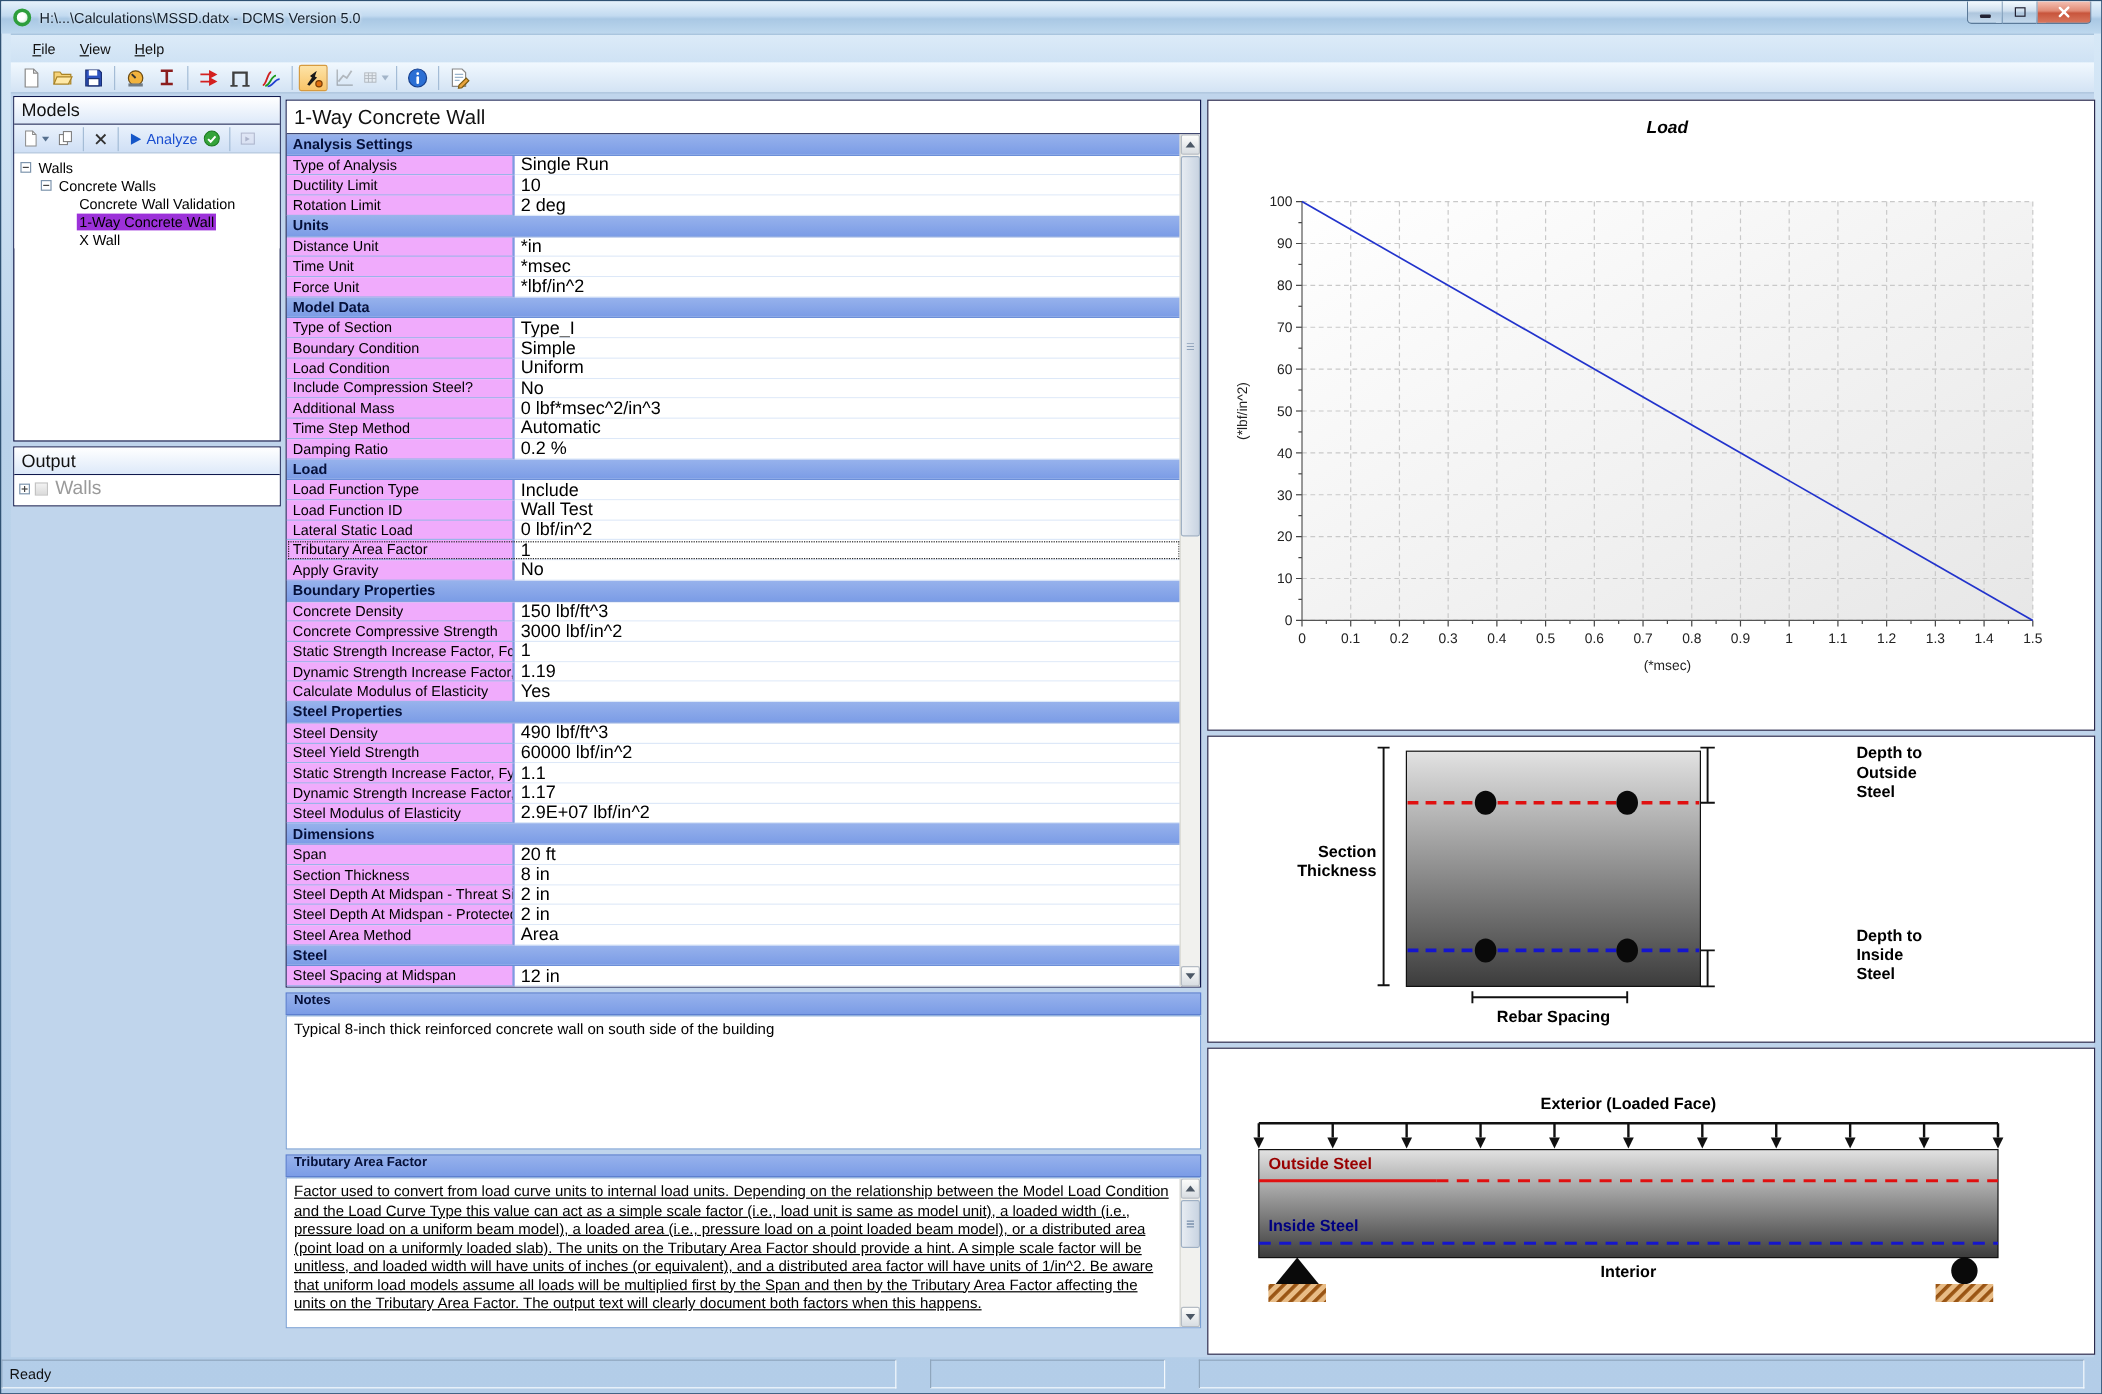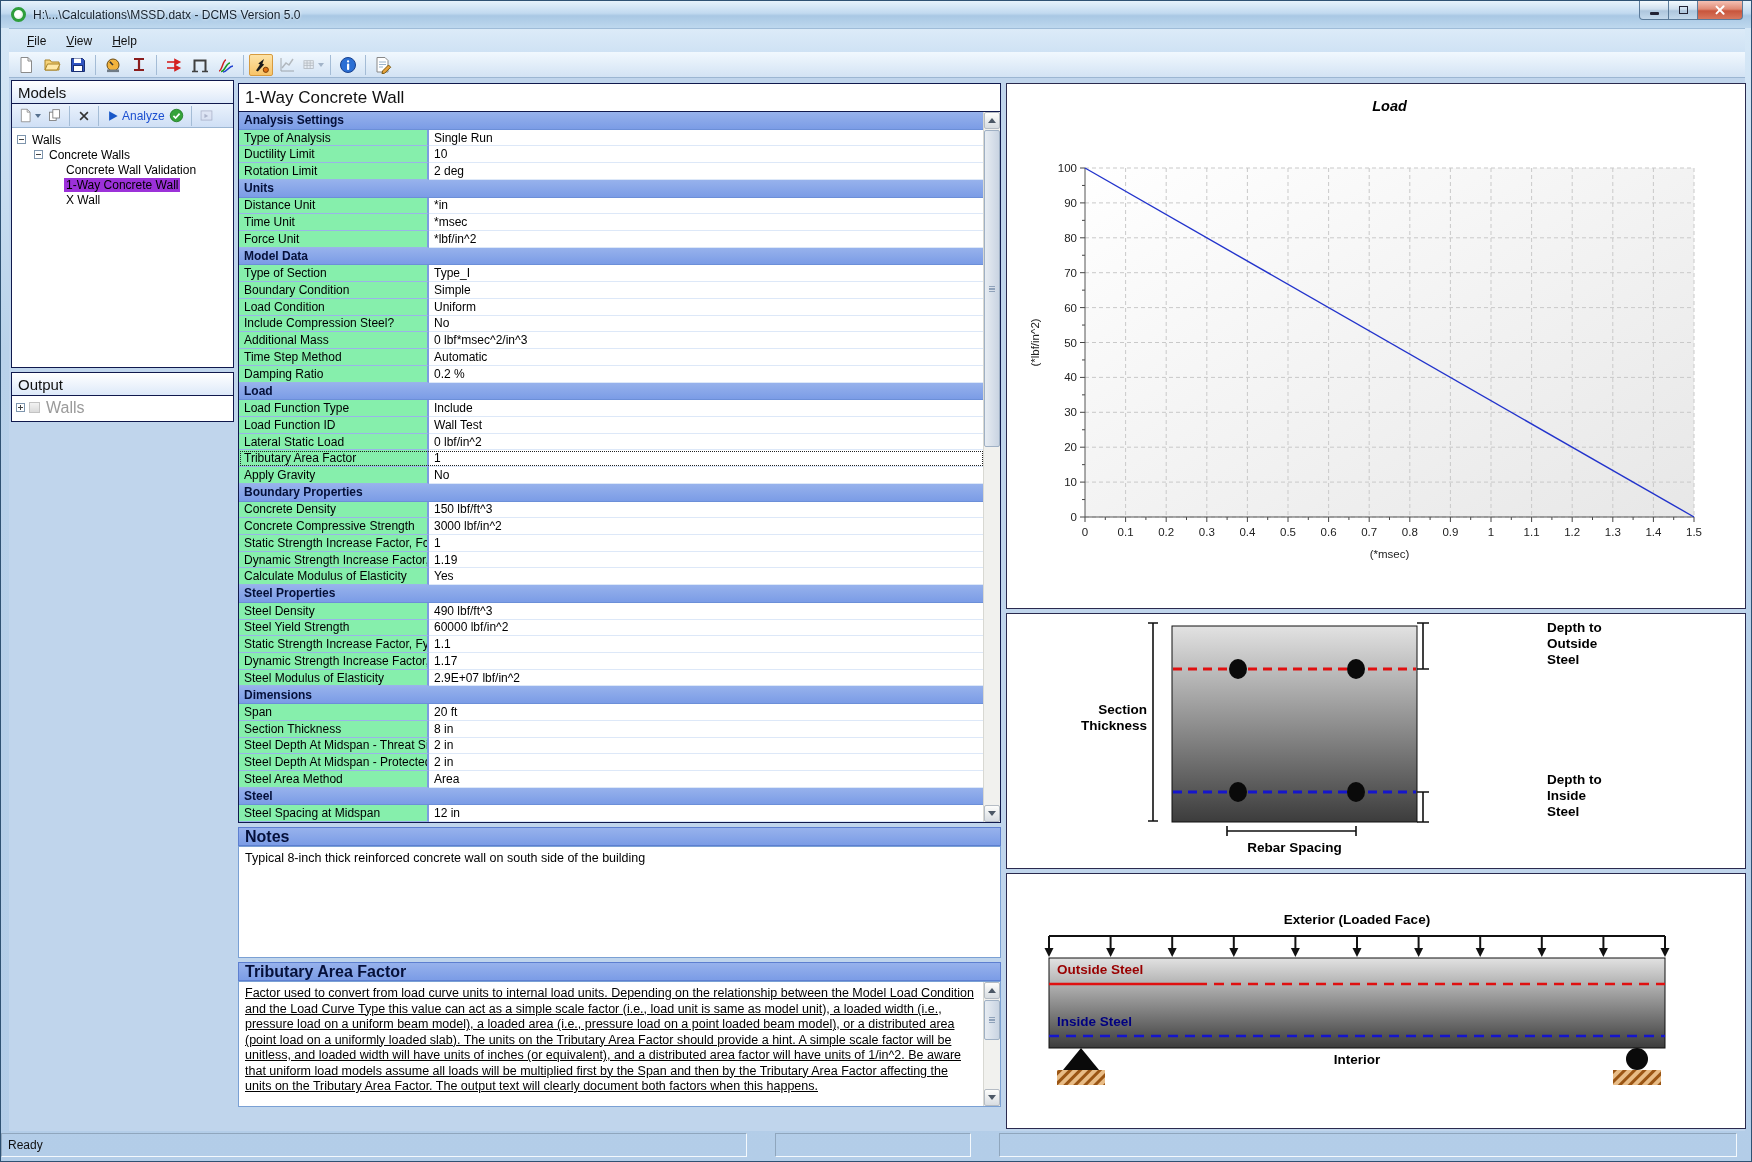--- a/index.html
+++ b/index.html
@@ -53,25 +53,25 @@
   .tree-label.gray{color:#9a9a9a;}
   .mini-icon{flex:0 0 auto;width:11px;height:11px;border:1px solid #aaa;background:linear-gradient(180deg,#eee,#ccc);margin-right:4px;opacity:.7;}
   .output-body{background:#fff;padding:4px 0 0 4px;height:25px;}
 
   
   .editor-title{height:28px;border-bottom:1px solid #10194d;display:flex;align-items:center;padding-left:6px;font-size:17px;color:#111;background:#fff;}
   .grid-wrap{position:relative;height:710px;}
   .grid{position:absolute;left:0;top:0;width:745px;height:710px;display:flex;flex-direction:column;}
   .grid-header{flex:1 1 0;background:linear-gradient(180deg,#97b2ec,#7b9ce6);border-bottom:1px solid #6c8fd8;font-size:12px;font-weight:bold;color:#05103a;display:flex;align-items:center;padding-left:5px;}
   .grid-row{flex:1 1 0;display:flex;min-height:0;}
-  .cell-label{width:190px;flex:0 0 auto;background:#86efac;border-bottom:1px solid #9ab4e8;border-right:2px solid #7d9ce0;font-size:12px;color:#000;display:flex;align-items:center;padding-left:5px;overflow:hidden;white-space:nowrap;}
-  .cell-value{flex:1;background:#fff;border-bottom:1px solid #dde8f8;font-size:12px;color:#000;display:flex;align-items:center;padding-left:5px;overflow:hidden;white-space:nowrap;}
+  .cell-label{width:190px;flex:0 0 auto;background:#f0abfc;border-bottom:1px solid #9ab4e8;border-right:2px solid #7d9ce0;font-size:12px;color:#000;display:flex;align-items:center;padding-left:5px;overflow:hidden;white-space:nowrap;}
+  .cell-value{flex:1;background:#fff;border-bottom:1px solid #dde8f8;font-size:15px;color:#000;display:flex;align-items:center;padding-left:5px;overflow:hidden;white-space:nowrap;}
   .grid-row.sel{outline:1px dotted #222;outline-offset:-2px;}
 
-  .band{position:absolute;height:19px;background:linear-gradient(180deg,#97b2ec,#7b9ce6);border:1px solid #5d7fd0;font-size:16px;font-weight:bold;color:#05103a;display:flex;padding-left:6px;}
+  .band{position:absolute;height:19px;background:linear-gradient(180deg,#97b2ec,#7b9ce6);border:1px solid #5d7fd0;font-size:11px;font-weight:bold;color:#05103a;display:flex;padding-left:6px;}
   .textbox{position:absolute;background:#fff;border:1px solid #7aa0d4;font-size:12.5px;color:#000;padding:4px 6px;line-height:15.5px;overflow:hidden;}
 
   
   .vscroll{position:absolute;top:0;right:0;width:17px;background:#f1f1ee;border-left:1px solid #d8d8d2;}
   .sb-btn{position:absolute;left:0;width:16px;height:17px;background:linear-gradient(180deg,#fdfdfb,#d8dde2);border:1px solid #b5bcc4;border-radius:2px;display:flex;align-items:center;justify-content:center;}
   .sb-btn.up{top:0;}
   .sb-btn.down{bottom:0;}
   .tri-up{width:0;height:0;border-left:4px solid transparent;border-right:4px solid transparent;border-bottom:5px solid #4c5866;}
   .tri-down{width:0;height:0;border-left:4px solid transparent;border-right:4px solid transparent;border-top:5px solid #4c5866;}
   .sb-thumb{position:absolute;left:0;width:16px;background:linear-gradient(90deg,#e7ecf2,#c9d4e2);border:1px solid #9fb0c4;border-radius:2px;}

